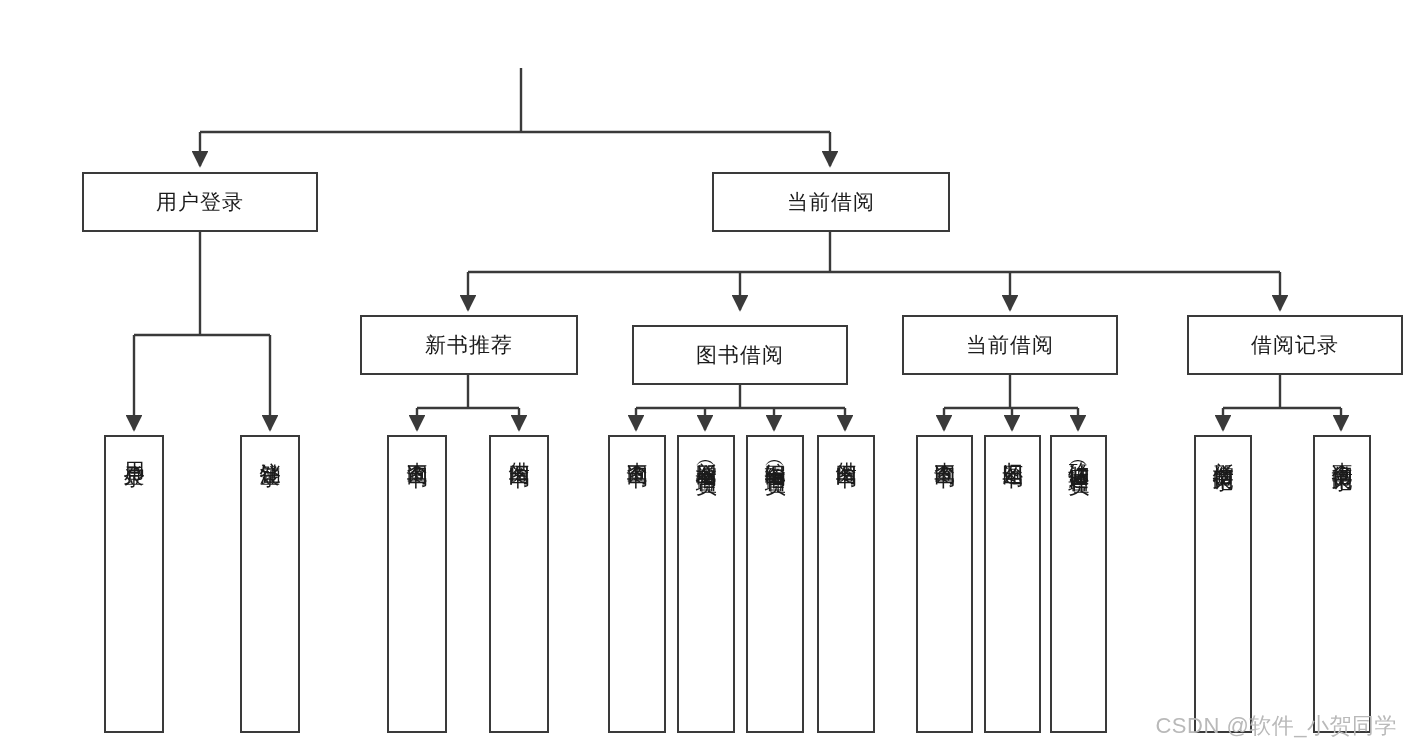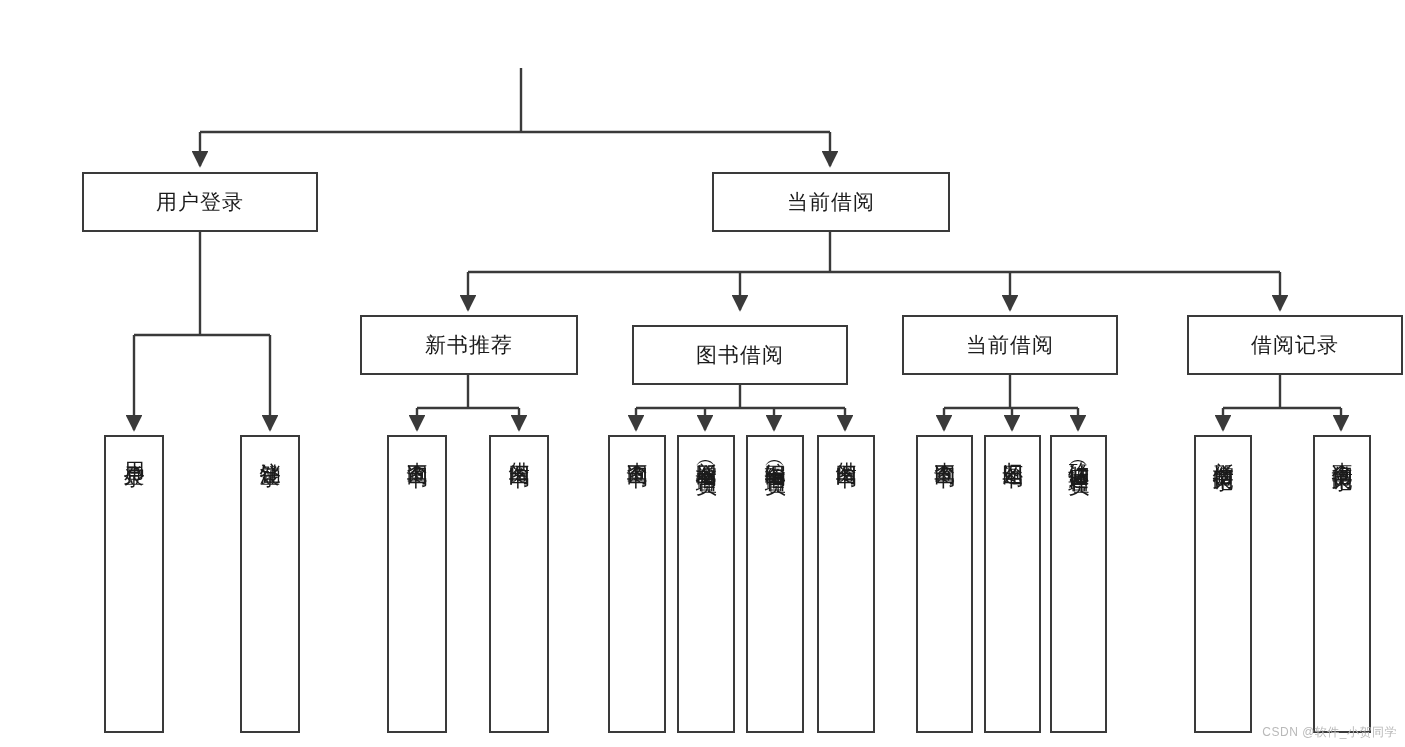--- a/index.html
+++ b/index.html
@@ -49,21 +49,21 @@
     line-height:1.16;
     letter-spacing:2px;
     white-space:nowrap;
   }
   .node.v.tall .label{font-size:21px;}
 
   #watermark{
     position:absolute;
     right:8px;
     bottom:6px;
-    font-size:12px;
+    font-size:22px;
     color:#b9b9b9;
     letter-spacing:0.5px;
     white-space:nowrap;
     pointer-events:none;
   }
 </style>
 </head>
 <body>
 
 <div id="diagram-root">

